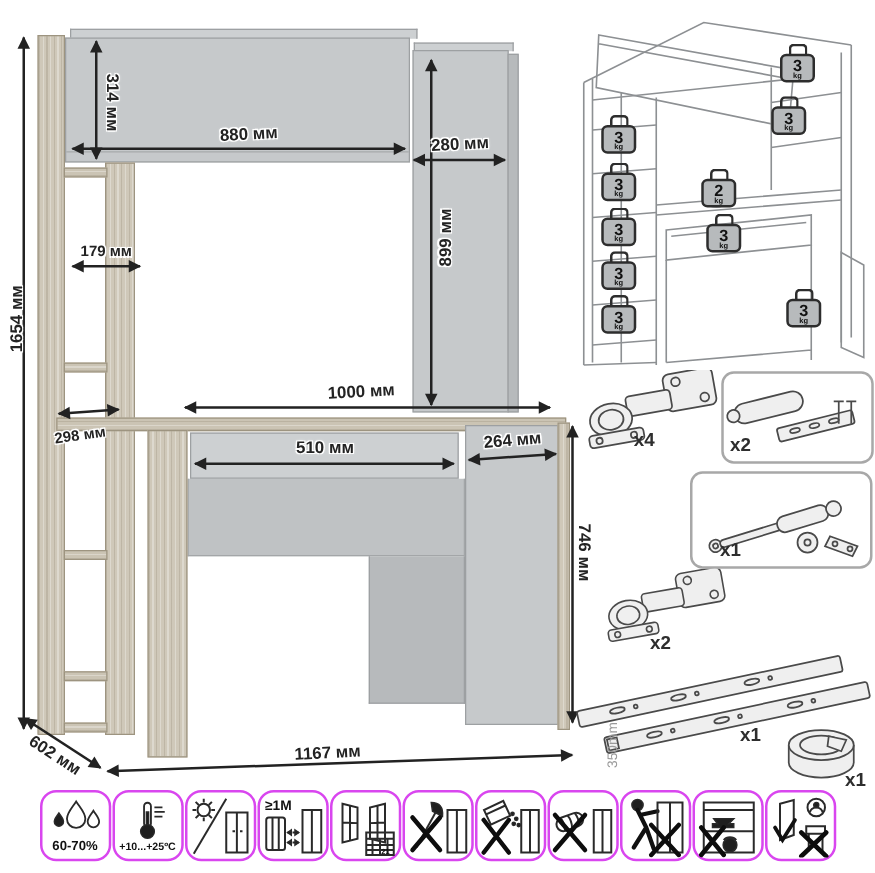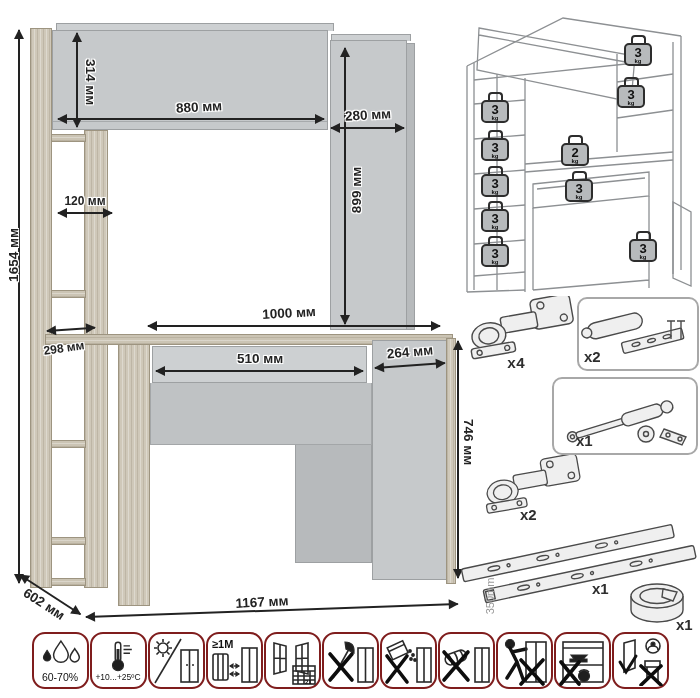--- a/index.html
+++ b/index.html
@@ -39,24 +39,24 @@
       border-radius:4px 4px 0 0;background:transparent;}
   .wb-body{background:#b7babc;border:2px solid #2d2d2d;border-radius:5px;padding:1px 0 0 0;line-height:1;}
   .wb-val{display:block;font-weight:bold;font-size:13px;color:#111;}
   .wb-unit{display:block;font-weight:bold;font-size:6px;color:#111;margin-top:-1px;}
   
   .hwbox{position:absolute;border:2px solid #a8a8a8;border-radius:10px;background:#fff;}
   .qty{position:absolute;font-weight:bold;font-size:15px;color:#2e2e2e;z-index:6;}
   .lenlab{position:absolute;font-size:11px;color:#9a9a9a;transform:rotate(-90deg);z-index:6;}
   
   #care-row{position:absolute;left:0;right:0;top:632px;display:flex;justify-content:center;gap:1px;}
-  .cicon{width:57px;height:57px;border:2px solid #7f1d1d;border-radius:13px;background:#fff;
+  .cicon{width:57px;height:57px;border:2px solid #d946ef;border-radius:13px;background:#fff;
       box-sizing:border-box;display:flex;flex-direction:column;align-items:center;justify-content:center;text-align:right;}
   .cicon svg{display:block;}
-  .ic-text{font-weight:normal;font-size:10.5px;color:#111;line-height:1;margin-top:1px;white-space:nowrap;}
+  .ic-text{font-weight:bold;font-size:10.5px;color:#111;line-height:1;margin-top:1px;white-space:nowrap;}
   .ic-text.tiny{font-size:8.5px;}
   .sk{stroke:#2a2a2a;stroke-width:1.6;fill:none;}
   .skf{stroke:#2a2a2a;stroke-width:1.2;fill:#1f1f1f;}
   .xmark{stroke:#0d0d0d;stroke-width:3.6;fill:none;stroke-linecap:round;}
   .hw{stroke:#4a4a4a;stroke-width:1.4;fill:#efefef;}
   .hwl{stroke:#4a4a4a;stroke-width:1.4;fill:none;}
   .schem{stroke:#8d9093;stroke-width:1.3;fill:none;}
 </style>
 </head>
 <body>
@@ -103,21 +103,21 @@
   <div class="dimh" style="left:375px;top:367px;width:70px;transform:rotate(-4deg);transform-origin:0 50%;"></div>
   <div class="dimv" style="left:457px;top:341px;height:237px;"></div>
   <div class="dimh" style="left:20px;top:574px;width:72px;transform:rotate(33deg);transform-origin:0 50%;"></div>
   <div class="dimh" style="left:86px;top:616px;width:372px;transform:rotate(-2deg);transform-origin:0 50%;"></div>
 
   <div class="dlab" style="left:13px;top:255px;transform:translate(-50%,-50%) rotate(-90deg);">1654 мм</div>
   <div class="dlab" style="left:90px;top:82px;transform:translate(-50%,-50%) rotate(90deg);">314 мм</div>
   <div class="dlab" style="left:199px;top:107px;transform:translate(-50%,-50%) rotate(-3deg);">880 мм</div>
   <div class="dlab" style="left:368px;top:115px;transform:translate(-50%,-50%) rotate(-3deg);">280 мм</div>
   <div class="dlab" style="left:356px;top:190px;transform:translate(-50%,-50%) rotate(-90deg);">899 мм</div>
-  <div class="dlab small" style="left:85px;top:201px;transform:translate(-50%,-50%);">120 мм</div>
+  <div class="dlab small" style="left:85px;top:201px;transform:translate(-50%,-50%);">179 мм</div>
   <div class="dlab" style="left:289px;top:313px;transform:translate(-50%,-50%) rotate(-3deg);">1000 мм</div>
   <div class="dlab small" style="left:64px;top:348px;transform:translate(-50%,-50%) rotate(-8deg);">298 мм</div>
   <div class="dlab" style="left:260px;top:358px;transform:translate(-50%,-50%);">510 мм</div>
   <div class="dlab" style="left:410px;top:352px;transform:translate(-50%,-50%) rotate(-5deg);">264 мм</div>
   <div class="dlab" style="left:468px;top:442px;transform:translate(-50%,-50%) rotate(90deg);">746 мм</div>
   <div class="dlab" style="left:44px;top:604px;transform:translate(-50%,-50%) rotate(33deg);">602 мм</div>
   <div class="dlab" style="left:262px;top:602px;transform:translate(-50%,-50%) rotate(-3deg);">1167 мм</div>
 
   <svg style="position:absolute;left:445px;top:2px;" width="252" height="300" viewBox="0 0 252 300">
     <path class="schem" d="M22,64 L22,290 M29,61 L29,288"></path>
@@ -213,21 +213,21 @@
       <circle class="hw" cx="82" cy="13" r="3.5" fill="#fff"></circle>
         <circle class="hw" cx="103" cy="29" r="3.5" fill="#fff"></circle>
       <rect class="hw" x="40" y="18" width="36" height="16" rx="3"></rect>
       <ellipse class="hw" cx="26" cy="34" rx="17" ry="13"></ellipse>
         <ellipse class="hw" cx="26" cy="34" rx="10" ry="8" fill="#fff"></ellipse>
       <rect class="hw" x="6" y="44" width="44" height="10" rx="3"></rect>
       <circle class="hw" cx="14" cy="49" r="2.5" fill="#fff"></circle>
         <circle class="hw" cx="42" cy="49" r="2.5" fill="#fff"></circle>
     </g>
   </svg>
-  <div class="qty" style="left:507px;top:356px;font-family:Liberation Mono, monospace;">x4</div>
+  <div class="qty" style="left:507px;top:344px;">x4</div>
 
   <div class="hwbox" style="left:577px;top:297px;width:118px;height:70px;"></div>
   <svg style="position:absolute;left:579px;top:299px;" width="114" height="66" viewBox="0 0 114 66">
     <g transform="rotate(-14 57 33)">
       <rect class="hw" x="10" y="14" width="56" height="16" rx="8"></rect>
       <circle class="hw" cx="9" cy="22" r="5"></circle>
       <rect class="hw" x="40" y="40" width="62" height="11" rx="2"></rect>
       <ellipse class="hw" cx="54" cy="45" rx="4" ry="1.8" fill="#fff"></ellipse>
       <ellipse class="hw" cx="70" cy="45" rx="4" ry="1.8" fill="#fff"></ellipse>
       <ellipse class="hw" cx="86" cy="45" rx="4" ry="1.8" fill="#fff"></ellipse>

